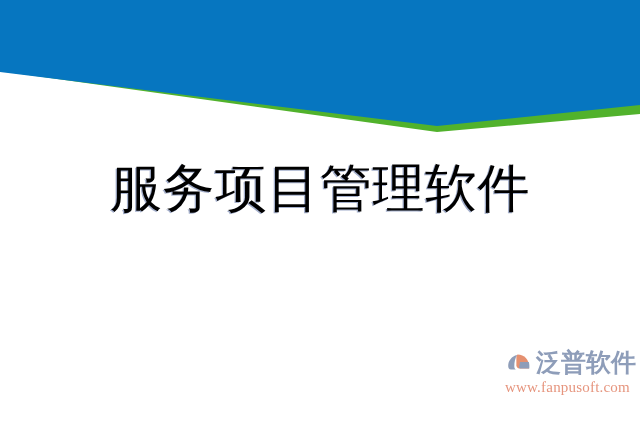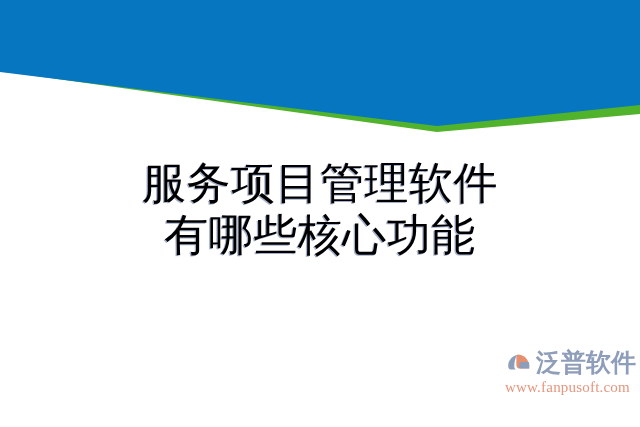--- a/index.html
+++ b/index.html
@@ -35,21 +35,21 @@
     position: absolute;
     left: 0;
     top: 158px;
     width: 640px;
     text-align: center;
     line-height: 1.18;
   }
   .title-line {
     display: block;
     font-family: "Liberation Serif", "DejaVu Serif", serif;
-    font-size: 44px;
+    font-size: 52px;
     font-weight: normal;
     color: #000000;
     letter-spacing: 0.5px;
     text-shadow: -1.3px 0.6px 0 rgba(90, 110, 160, 0.55);
     white-space: nowrap;
   }
 
   
   #logo {
     position: absolute;
@@ -97,21 +97,20 @@
 
   <svg id="banner" viewBox="0 0 640 150" width="640" height="150" preserveAspectRatio="none">
 
     <polygon points="0,71 437,132 640,114 640,104 437,124 0,63" fill="#51b22c"></polygon>
 
     <polygon points="0,0 640,0 640,105 437,126 0,72" fill="#0676c0"></polygon>
   </svg>
 
   <div id="title-block">
     <span class="title-line">服务项目管理软件</span>
-    <span class="title-line">有哪些核心功能</span>
   </div>
 
   <div id="logo">
     <div id="logo-row">
       <svg id="logo-mark" viewBox="0 0 30 30" width="30" height="30">
 
         <path d="M13.5 7.5 C20.5 7.5 25 12.5 25 19.5 L25 21.5 L15.5 21.5 C13.6 21.5 12.4 20.2 12.4 18.3 L12.4 8.8 Z" fill="#e59070"></path>
 
         <path d="M13.0 8.0 C7.8 9.2 4.2 13.6 4.2 18.8 C4.2 21.0 5.0 22.6 7.0 22.6 L13.0 22.6 C11.2 22.6 10.3 21.3 10.3 19.4 C10.3 15.2 11.2 11.0 13.0 8.0 Z" fill="#8e9db9"></path>
 

